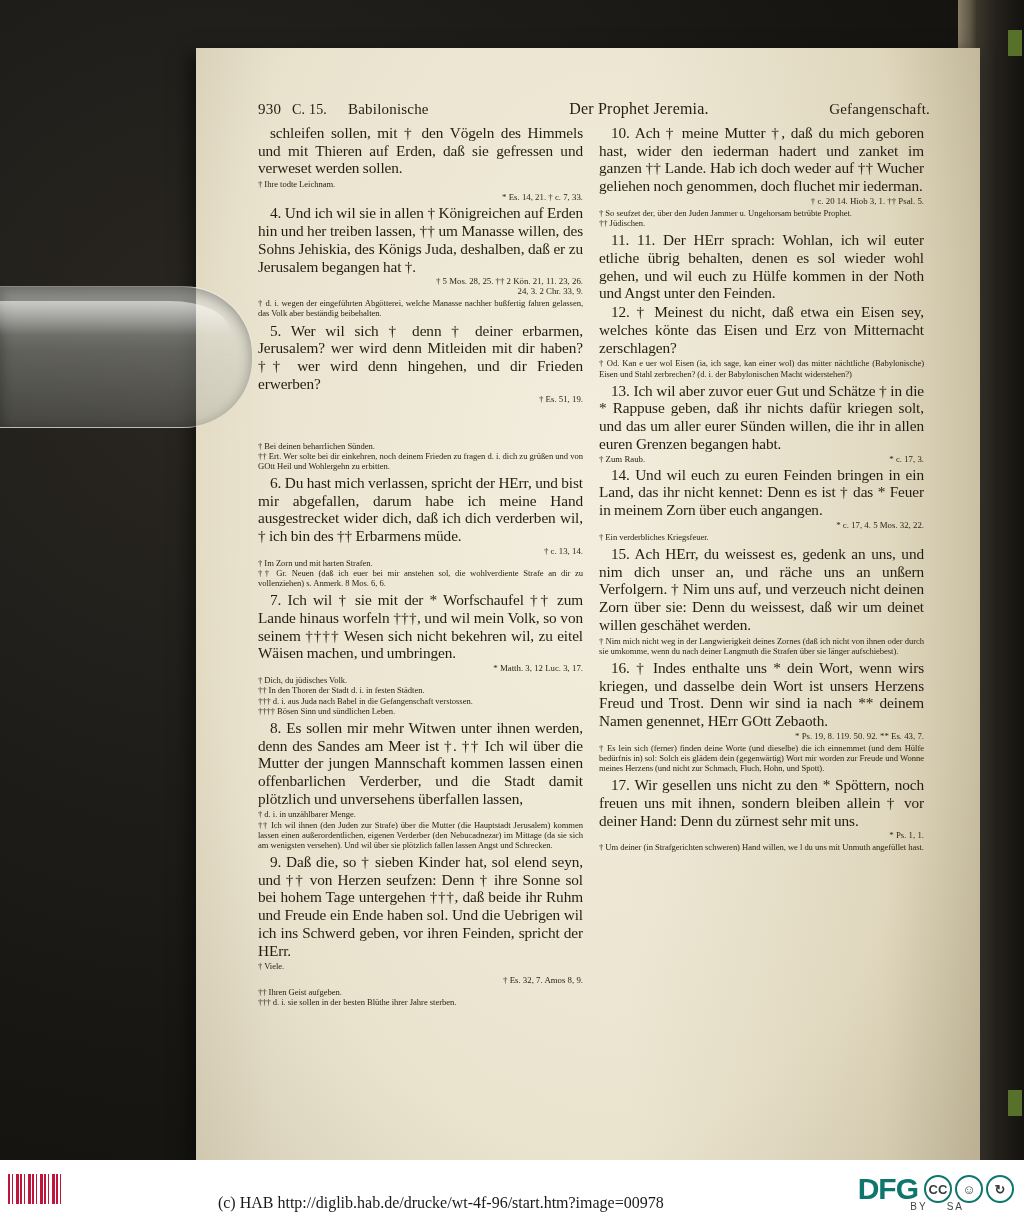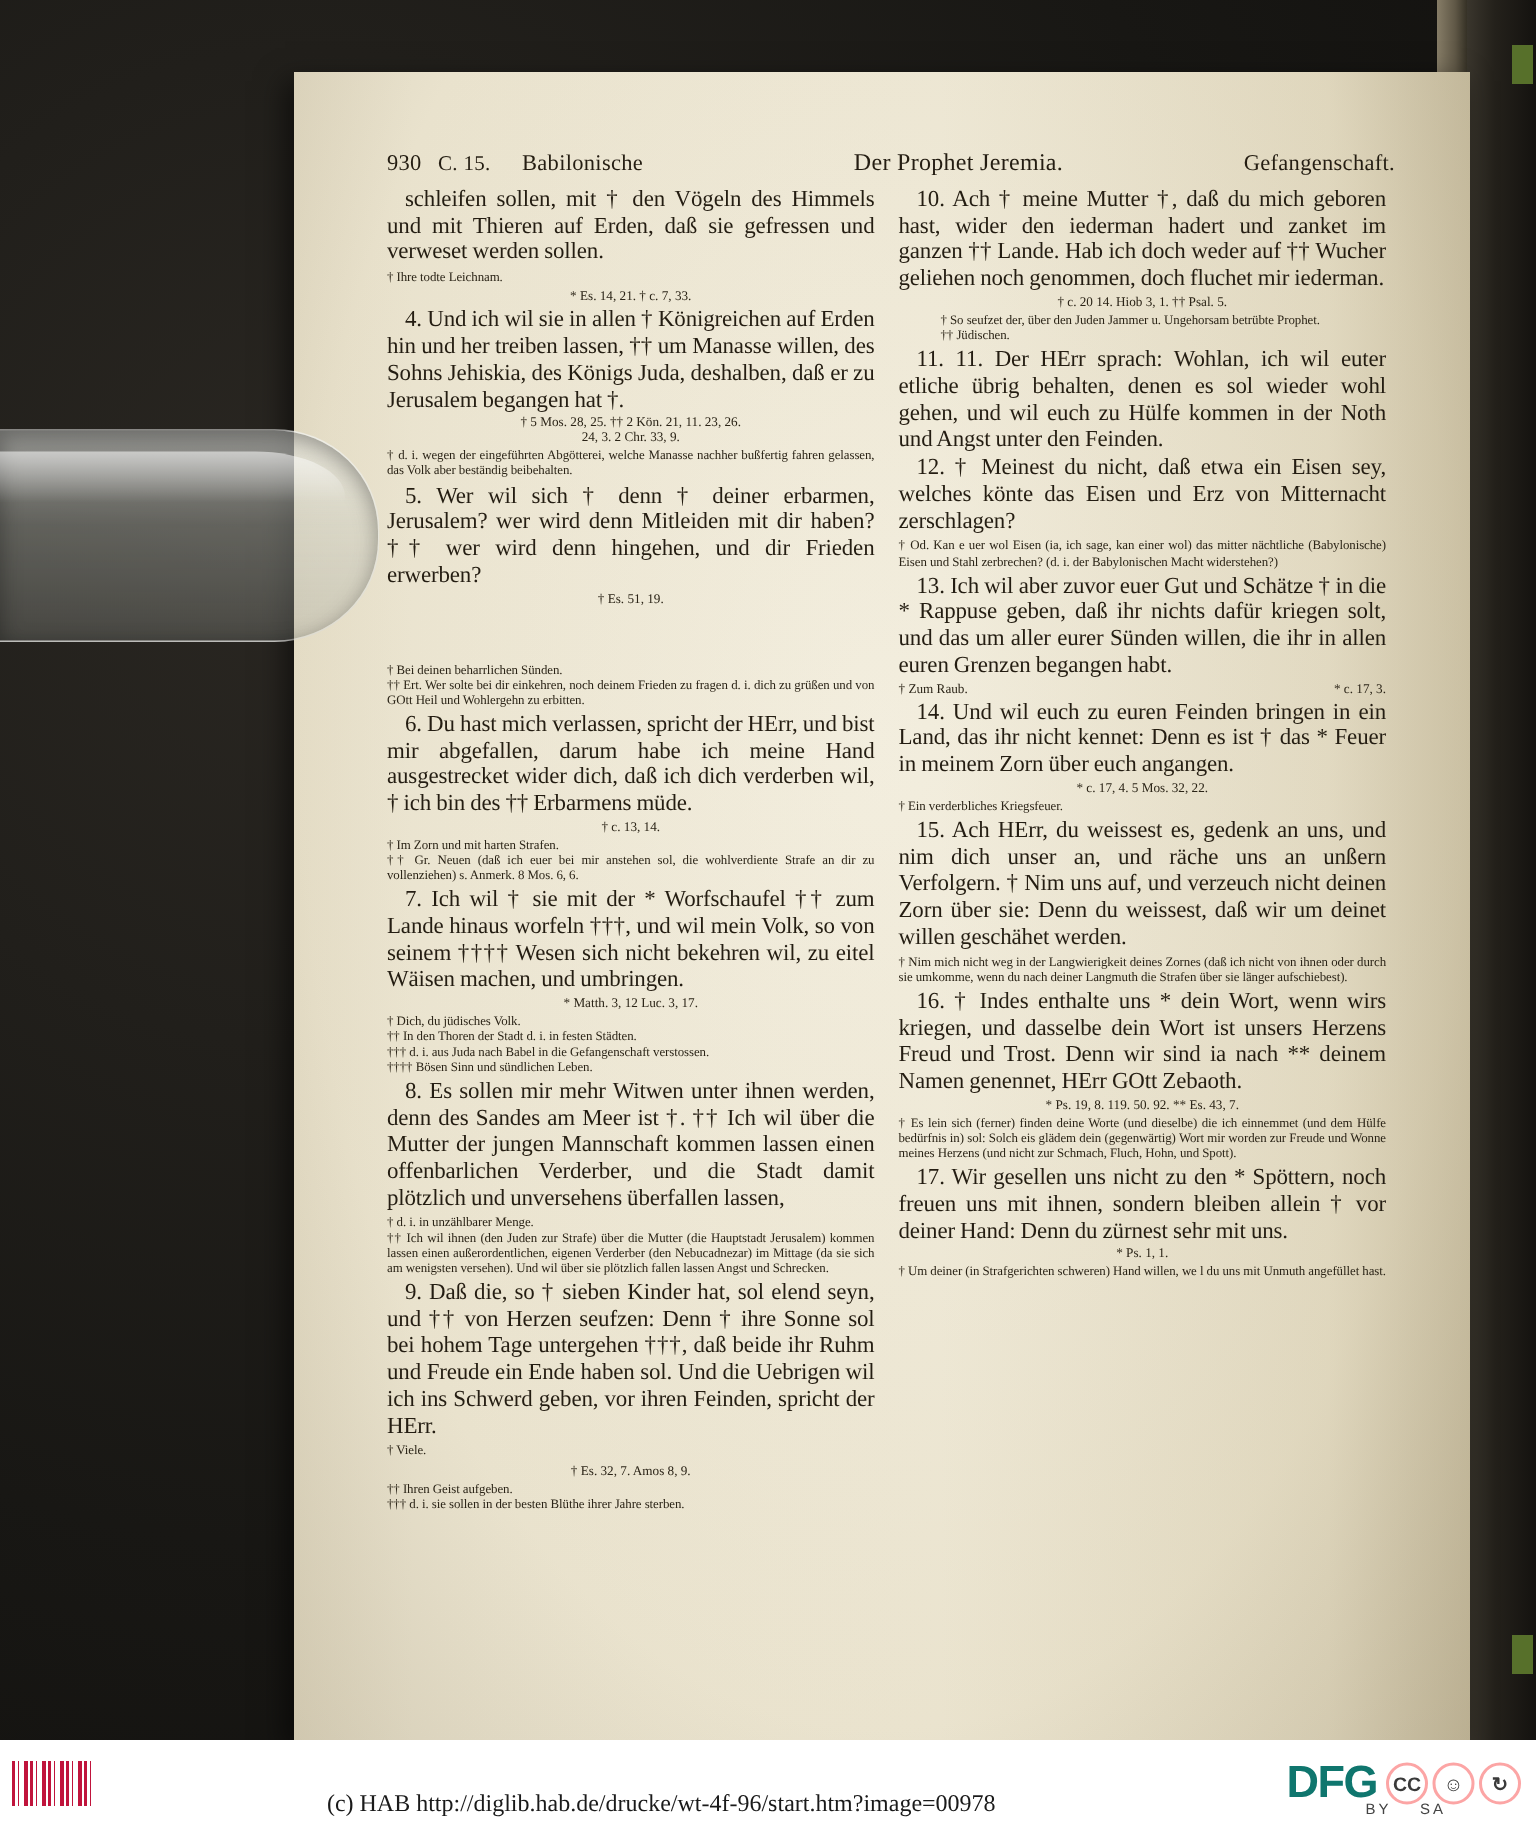--- a/index.html
+++ b/index.html
@@ -139,21 +139,21 @@
   .note {
     margin: 2px 0 3px 0;
     font-size: 8.6px;
     line-height: 1.18;
     text-align: justify;
     color: #2b2417;
     letter-spacing: -.05px;
   }
   .ref {
     font-size: 8.8px;
-    text-align: center;
+    text-align: right;
     margin: 1px 0 2px 0;
     color: #2b2417;
   }
   .ref.split { display: flex; justify-content: space-between; }
 
   
   .footer {
     position: absolute;
     left: 0;
     bottom: 0;
@@ -192,21 +192,21 @@
   }
   .cc {
     display: flex;
     align-items: center;
     gap: 3px;
     margin-right: 10px;
   }
   .cc-circle {
     width: 24px; height: 24px;
     border-radius: 50%;
-    border: 2px solid #fca5a5;
+    border: 2px solid #0f766e;
     display: flex; align-items: center; justify-content: center;
     font-family: "Liberation Sans", sans-serif;
     font-size: 13px;
     font-weight: bold;
     color: #3a3a3a;
   }
   .cc-wrap { display:flex; flex-direction: column; align-items:center; }
 </style>
 </head>
 <body>
@@ -258,21 +258,21 @@
 †† Ich wil ihnen (den Juden zur Strafe) über die Mutter (die Hauptstadt Jerusalem) kommen lassen einen außerordentlichen, eigenen Verderber (den Nebucadnezar) im Mittage (da sie sich am wenigsten versehen). Und wil über sie plötzlich fallen lassen Angst und Schrecken.</div>
             <p class="body ind">9. Daß die, so † sieben Kinder hat, sol elend seyn, und †† von Herzen seufzen: Denn † ihre Sonne sol bei hohem Tage untergehen †††, daß beide ihr Ruhm und Freude ein Ende haben sol. Und die Uebrigen wil ich ins Schwerd geben, vor ihren Feinden, spricht der HErr.</p>
             <div class="note" style="white-space: pre-line;">† Viele.</div>
             <div class="ref" style="white-space: pre-line;">† Es. 32, 7.  Amos 8, 9.</div>
             <div class="note" style="white-space: pre-line;">†† Ihren Geist aufgeben.
 ††† d. i. sie sollen in der besten Blüthe ihrer Jahre sterben.</div>
           </div>
         <div class="col right" id="col-right">
             <p class="body ind">10. Ach † meine Mutter †, daß du mich geboren hast, wider den iederman hadert und zanket im ganzen †† Lande.   Hab ich doch weder auf †† Wucher geliehen noch genommen, doch fluchet mir iederman.</p>
             <div class="ref" style="white-space: pre-line;">† c. 20 14.  Hiob 3, 1.  †† Psal. 5.</div>
-            <div class="note" style="white-space: pre-line; margin-left: 28px;">† So seufzet der, über den Juden Jammer u. Ungehorsam betrübte Prophet.
+            <div class="note" style="white-space: pre-line;">† So seufzet der, über den Juden Jammer u. Ungehorsam betrübte Prophet.
 †† Jüdischen.</div>
             <p class="body ind">11. 11. Der HErr sprach: Wohlan, ich wil euter etliche übrig behalten, denen es sol wieder wohl gehen, und wil euch zu Hülfe kommen in der Noth und Angst unter den Feinden.</p>
             <p class="body ind">12. † Meinest du nicht, daß etwa ein Eisen sey, welches könte das Eisen und Erz von Mitternacht zerschlagen?</p>
             <div class="note" style="white-space: pre-line;">† Od. Kan e uer wol Eisen (ia, ich sage, kan einer wol) das mitter nächtliche (Babylonische) Eisen und Stahl zerbrechen? (d. i. der Babylonischen Macht widerstehen?)</div>
             <p class="body ind">13. Ich wil aber zuvor euer Gut und Schätze † in die * Rappuse geben, daß ihr nichts dafür kriegen solt, und das um aller eurer Sünden willen, die ihr in allen euren Grenzen begangen habt.</p>
             <div class="ref split">
               <span>† Zum Raub.</span>
               <span>* c. 17, 3.</span>
             </div>
             <p class="body ind">14. Und wil euch zu euren Feinden bringen in ein Land, das ihr nicht kennet: Denn es ist † das * Feuer in meinem Zorn über euch angangen.</p>

